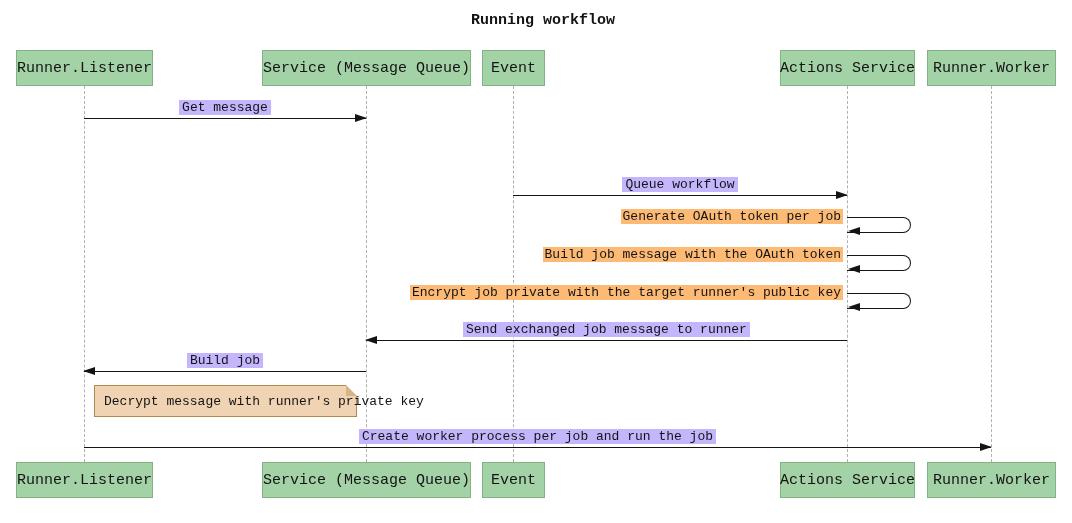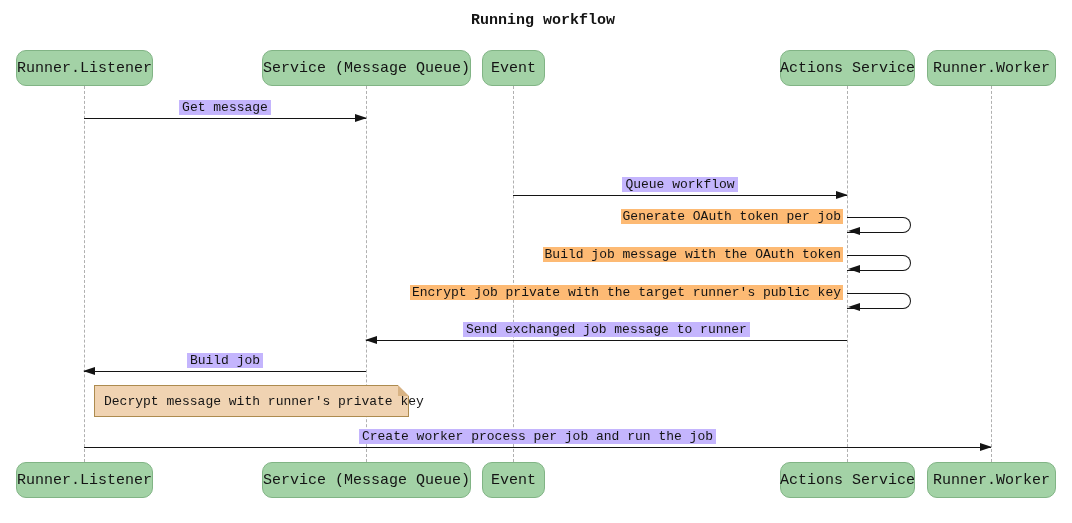--- a/index.html
+++ b/index.html
@@ -35,21 +35,21 @@
     width: 0;
     top: 86px;
     height: 376px;
     border-left: 1px dashed var(--lifeline-color);
   }
   .actor {
     position: absolute;
     height: 36px;
     background: var(--actor-fill);
     border: 1px solid var(--actor-border);
-    border-radius: 10px;
+    border-radius: 0;
     box-sizing: border-box;
     display: flex;
     align-items: center;
     justify-content: center;
     font-size: 15px;
     white-space: nowrap;
   }
   .msg { position: absolute; height: 0; }
   .msg .line {
     position: absolute;
@@ -175,21 +175,21 @@
     <div class="line"></div>
     <div class="head"></div>
   </div>
 
   <div class="msg dir-left" style="left:84px;top:371px;width:282px">
     <div class="label"><span>Build job</span></div>
     <div class="line"></div>
     <div class="head"></div>
   </div>
 
-  <div class="note" style="left:94px;top:385px;width:315px;height:32px">
+  <div class="note" style="left:94px;top:385px;width:263px;height:32px">
     <span>Decrypt message with runner's private key</span>
     <div class="fold"></div>
   </div>
 
   <div class="msg dir-right" style="left:84px;top:447px;width:907px">
     <div class="label"><span>Create worker process per job and run the job</span></div>
     <div class="line"></div>
     <div class="head"></div>
   </div>
 

